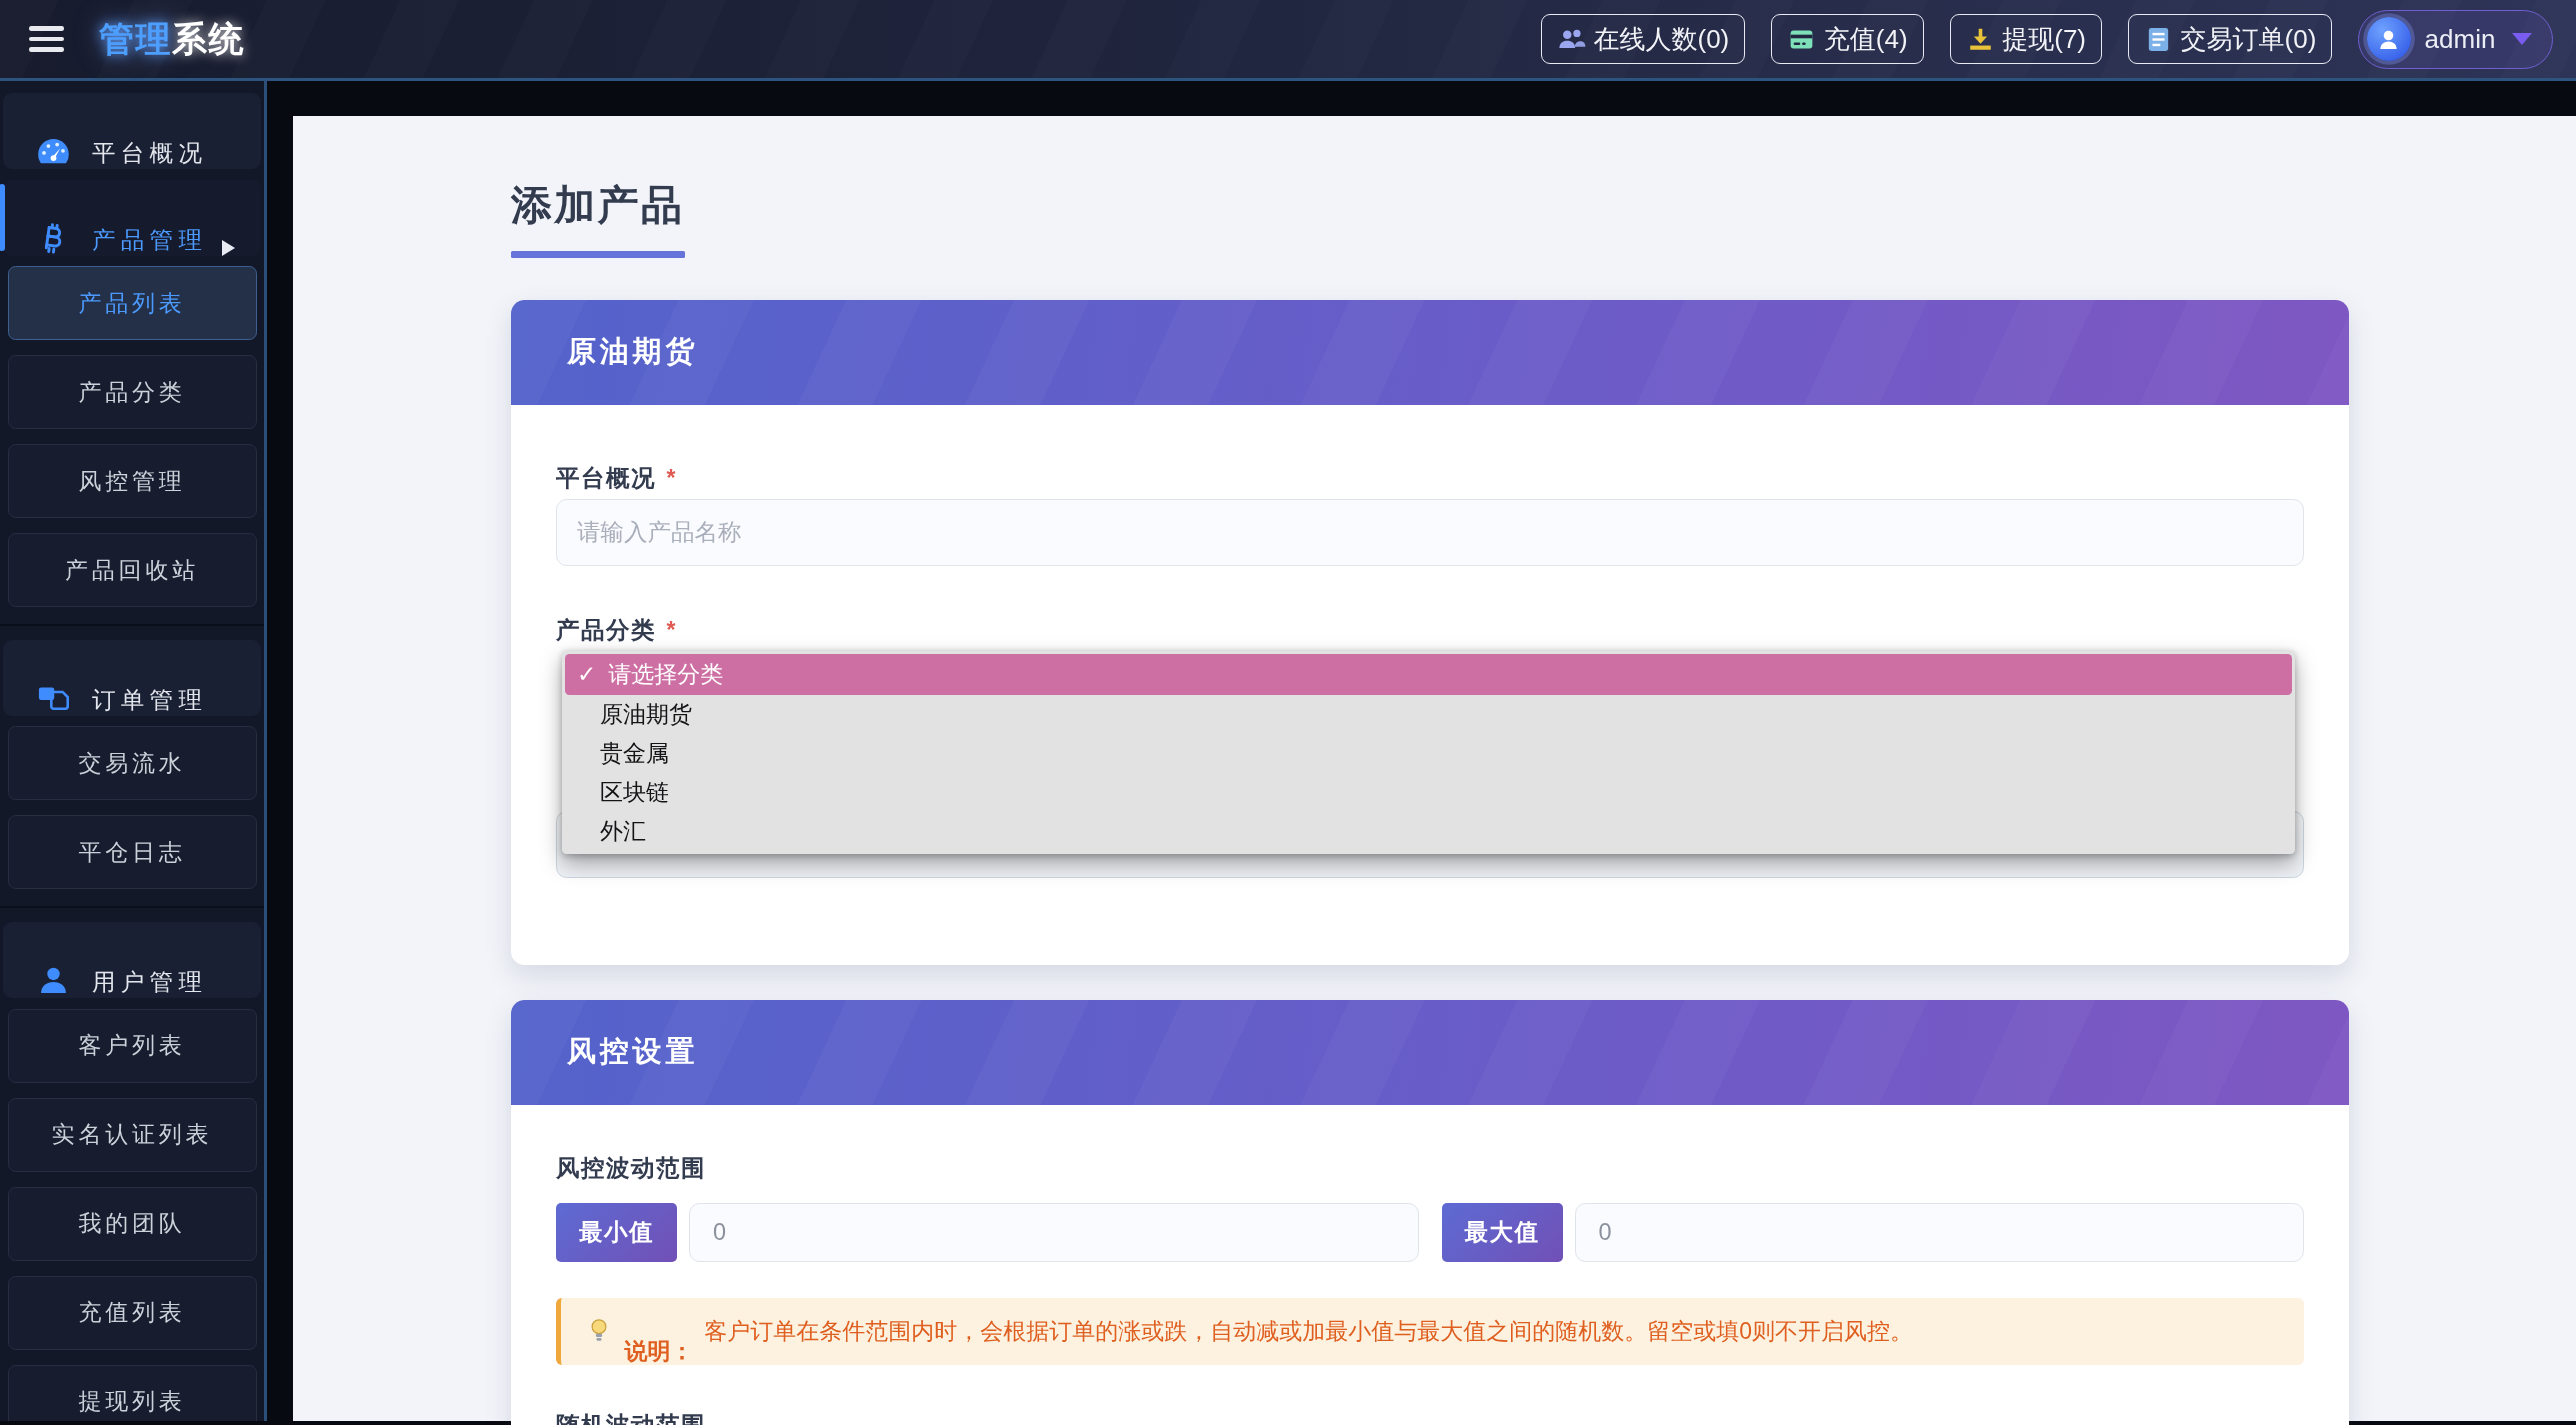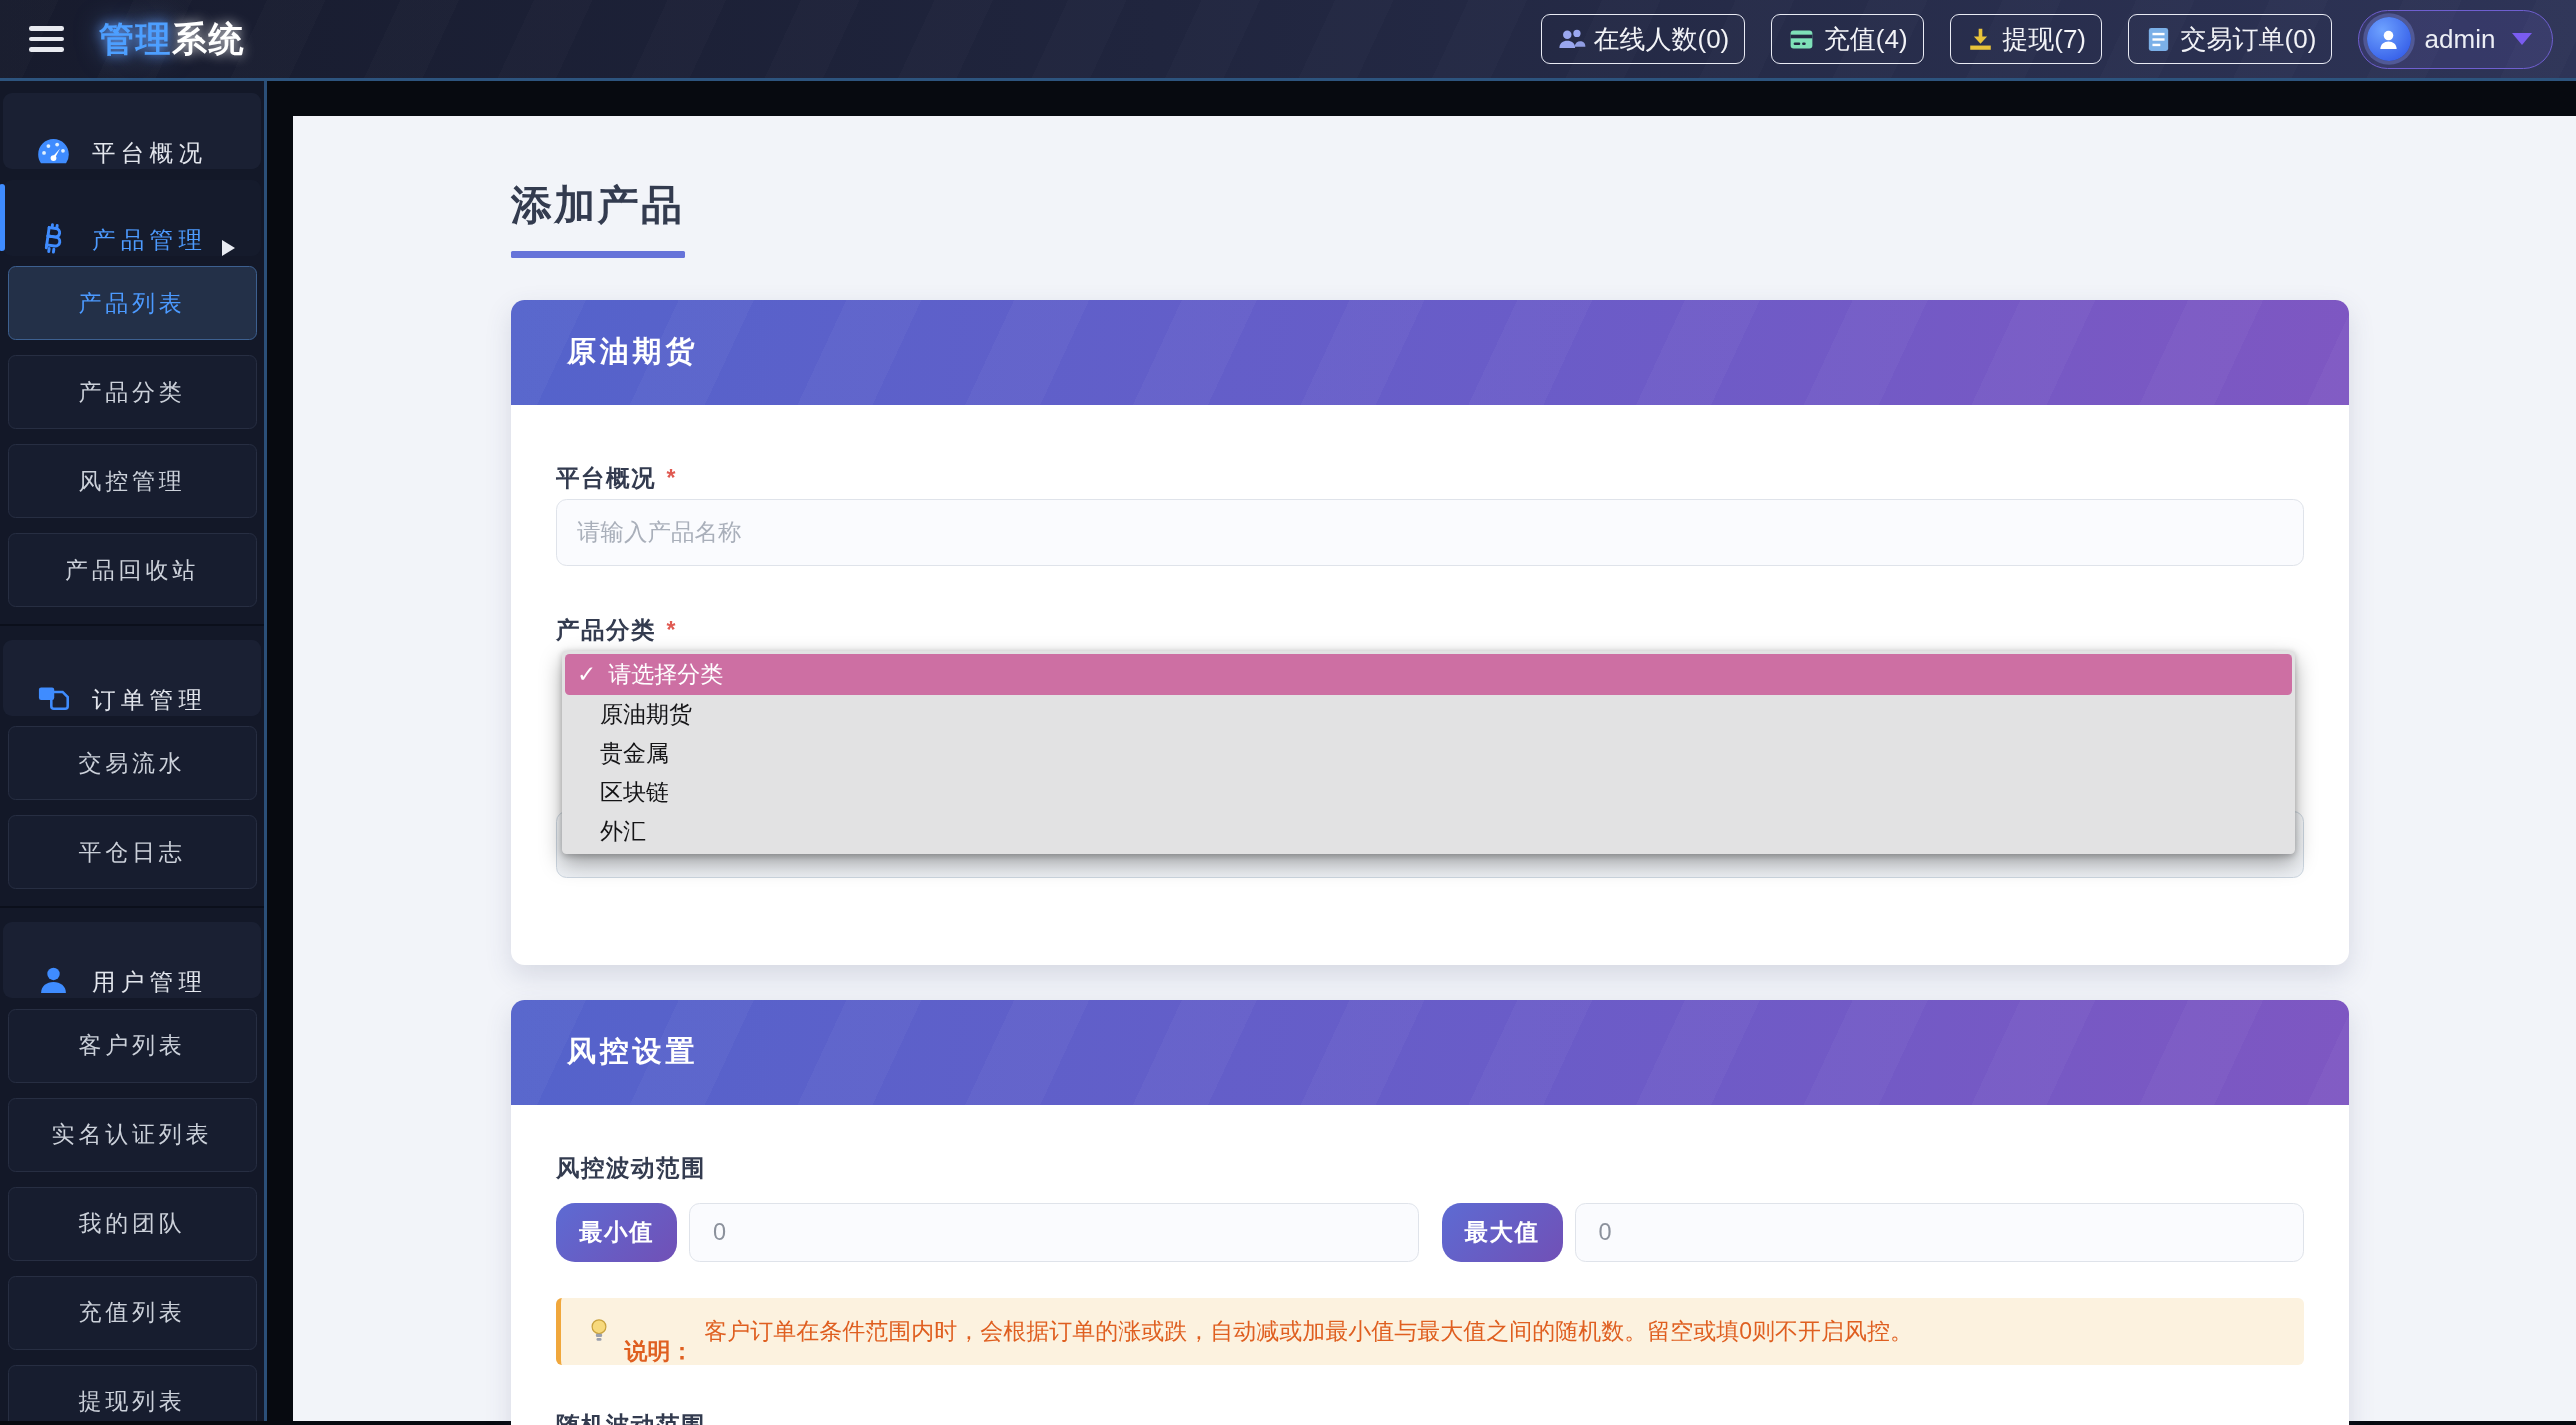--- a/index.html
+++ b/index.html
@@ -86,21 +86,21 @@
     background:#e2e2e3; border-radius:4.5px; padding:3px;
     box-shadow:0 9px 21px rgba(0,0,0,0.35), 0 1.5px 6px rgba(0,0,0,0.22); }
   .opt { height:39px; display:flex; align-items:center; padding-left:35px;
     font-size:23px; color:#141416; cursor:pointer; }
   .opt.selected { height:41px; background:#cd6fa3; border-radius:4.5px; color:#ffffff;
     padding-left:12px; gap:12px; }
   .opt .check { font-size:23px; }
 
   .range-label { font-size:23.5px; line-height:29px; font-weight:bold; color:#333b4f; letter-spacing:1.5px; }
   .range-row { display:flex; margin-top:20px; height:59px; }
-  .range-btn { width:121px; flex:0 0 121px; border-radius:19px; color:#fff; font-size:23.5px;
+  .range-btn { width:121px; flex:0 0 121px; border-radius:5px; color:#fff; font-size:23.5px;
     font-weight:bold; letter-spacing:1.5px; display:flex; align-items:center; justify-content:center;
     background:linear-gradient(135deg,#5d6bd3,#7150b6); cursor:pointer; }
   .range-btn.max { margin-left:23px; }
   .range-input { flex:1; margin-left:12px; border:1.5px solid #dfe3ea; border-radius:10.6px;
     background:#fafbfe; display:flex; align-items:center; padding-left:23px;
     color:#8b919c; font-size:23.5px; cursor:text; }
 
   .note { margin-top:36px; height:67px; background:#fcf2df; border-left:5.3px solid #f0a73c;
     border-radius:6px; display:flex; align-items:center; padding:0 23px; gap:10.6px;
     font-size:23px; color:#df5f20; }

